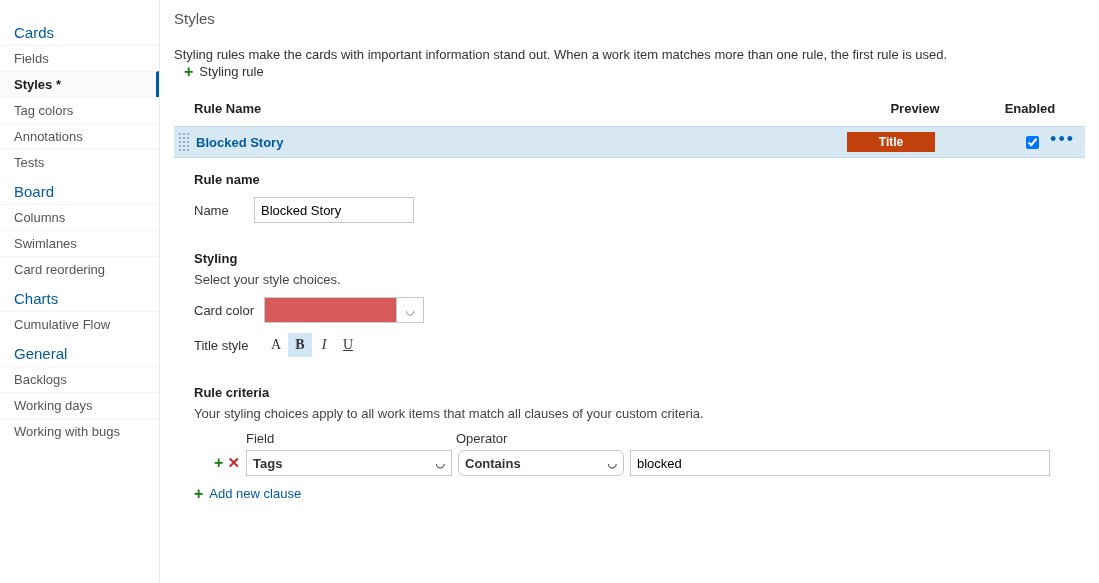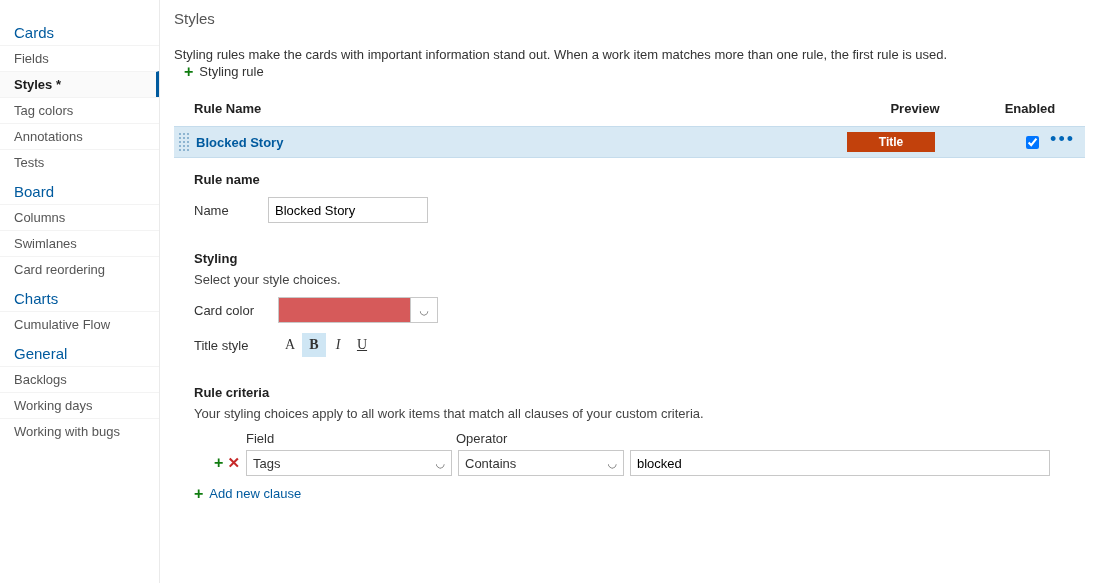--- a/index.html
+++ b/index.html
@@ -76,21 +76,21 @@
     font-size:12px;
   }
   .rule-row .col-preview{ display:flex; justify-content:flex-start; }
   .chk { }
   .dots { position:absolute; right:10px; top:2px; color:#0066b8; font-size:18px; letter-spacing:2px; cursor:pointer; }
 
   .section { padding: 14px 10px 4px 20px; }
   .section h4 { margin:0 0 6px 0; font-size:13px; font-weight:700; color:#222; }
   .section .sub { color:#444; margin-bottom:10px; }
 
-  .field-row { display:flex; align-items:center; gap:14px; margin:10px 0; }
+  .field-row { display:flex; align-items:center; margin:10px 0; }
   .field-row .lbl { width:60px; color:#333; }
   input[type=text], .combo {
     height:26px; border:1px solid #c8c8c8; padding:2px 6px; font-size:13px; background:#fff;
   }
   .name-input { width:160px; }
 
   .color-picker { display:flex; align-items:center; }
   .swatch { width:132px; height:26px; background:#d65a5a; border:1px solid #c8c8c8; border-right:none; }
   .dd-btn { width:28px; height:26px; border:1px solid #c8c8c8; display:flex; align-items:center; justify-content:center; cursor:pointer; }
   .chev { font-size:11px; color:#555; }
@@ -103,24 +103,24 @@
 
   .crit-head { display:flex; gap:0; margin:4px 0 4px 52px; color:#333; }
   .crit-head .hcell { }
   .crit-head .hf { width:210px; }
   .crit-head .ho { width:170px; }
   .crit-head .hv { width:420px; }
 
   .crit-row { display:flex; align-items:center; gap:6px; }
   .crit-row .ops { display:flex; align-items:center; gap:4px; width:46px; justify-content:flex-end; }
   .x-red { color:#c62828; font-size:15px; font-weight:700; cursor:pointer; }
-  .combo { display:flex; align-items:center; justify-content:space-between; }
+  .combo { display:flex; align-items:center; justify-content:space-between;font-weight:bold; }
   .combo span.val { color:#333; }
   .combo.field { width:206px; }
-  .combo.op { width:166px; }
+  .combo.op { width:166px;border-radius:6px; }
   .val-input { width:420px; }
 
   .add-clause { display:flex; align-items:center; gap:6px; margin:10px 0 0 0; cursor:pointer; }
   .add-clause .txt { color:#005a9e; }
 </style>
 </head>
 <body>
 
 <div class="sidebar">
   <div class="side-group-h">Cards</div>

